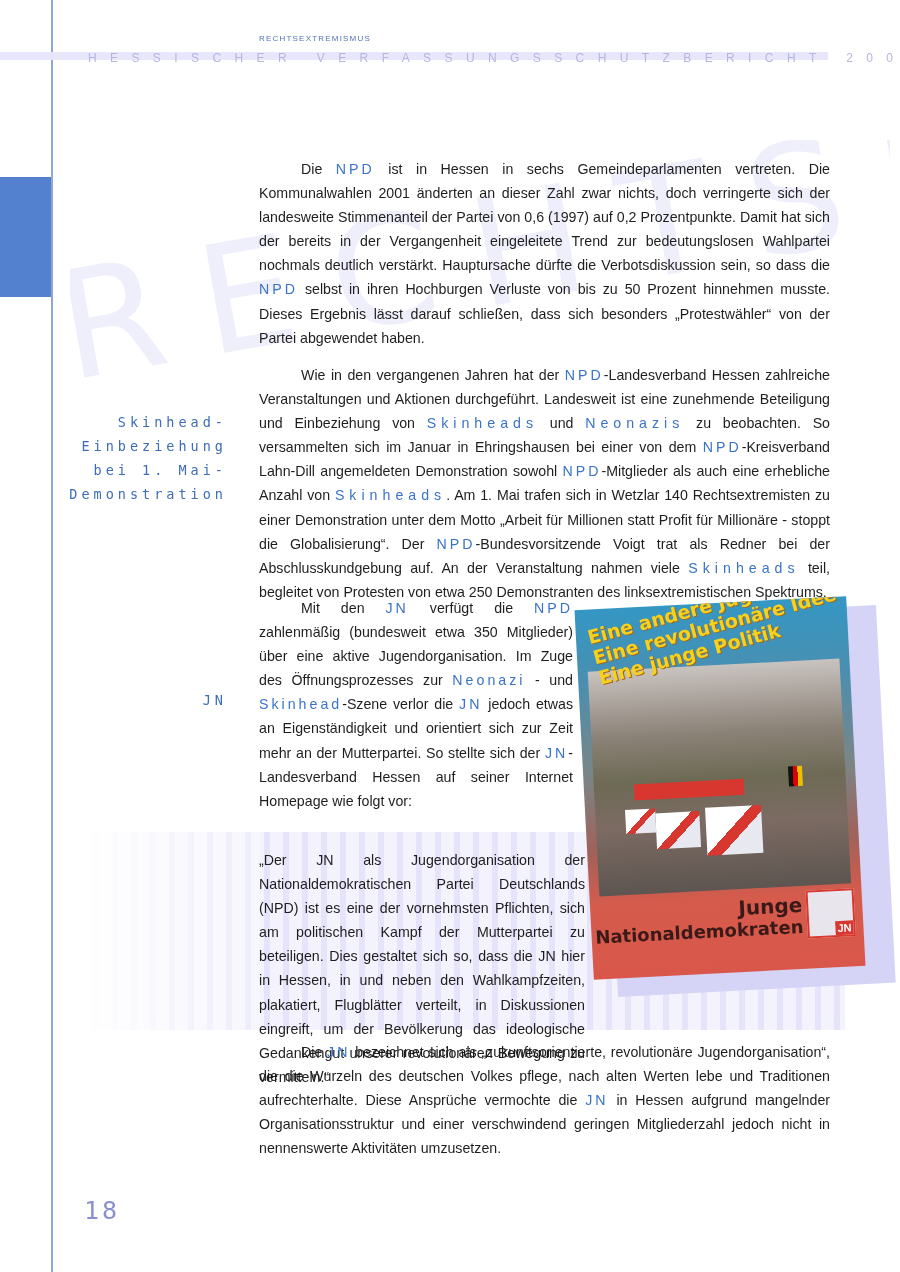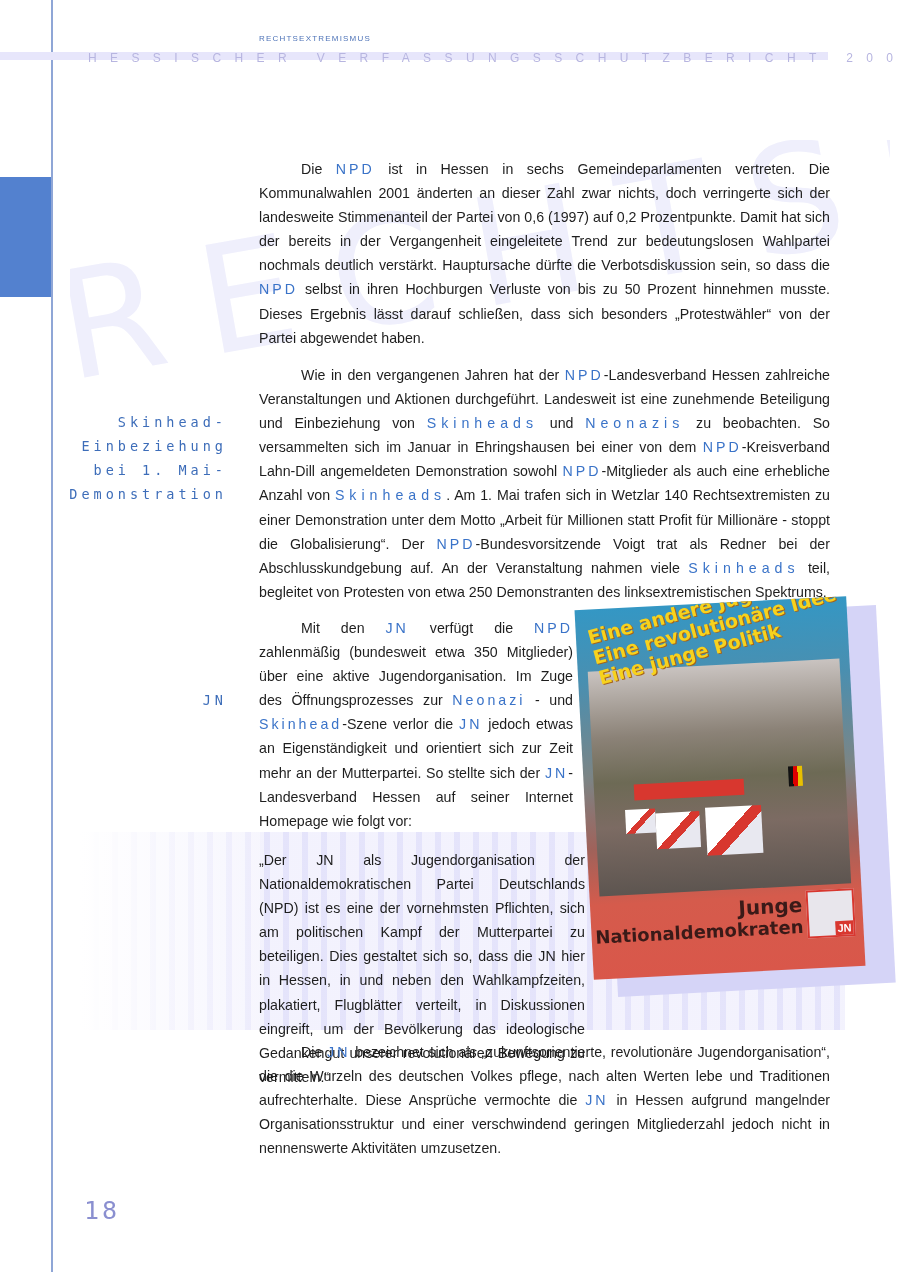--- a/index.html
+++ b/index.html
@@ -66,21 +66,21 @@
   <p><span>Die </span><span class="kw">NPD</span><span> ist in Hessen in sechs Gemeindeparlamenten vertreten. Die Kommunalwahlen 2001 änderten an dieser Zahl zwar nichts, doch verringerte sich der landesweite Stimmenanteil der Partei von 0,6 (1997) auf 0,2 Prozentpunkte. Damit hat sich der bereits in der Vergangenheit eingeleitete Trend zur bedeutungslosen Wahlpartei nochmals deutlich verstärkt. Hauptursache dürfte die Verbotsdiskussion sein, so dass die </span><span class="kw">NPD</span><span> selbst in ihren Hochburgen Verluste von bis zu 50 Prozent hinnehmen musste. Dieses Ergebnis lässt darauf schließen, dass sich besonders „Protestwähler“ von der Partei abgewendet haben.</span></p>
 </div>
 
 <div class="para" style="top:363px;">
   <p><span>Wie in den vergangenen Jahren hat der </span><span class="kw">NPD</span><span>-Landesverband Hessen zahlreiche Veranstaltungen und Aktionen durchgeführt. Landesweit ist eine zunehmende Beteiligung und Einbeziehung von </span><span class="kw-wide">Skinheads</span><span> und </span><span class="kw-wide">Neonazis</span><span> zu beobachten. So versammelten sich im Januar in Ehringshausen bei einer von dem </span><span class="kw">NPD</span><span>-Kreisverband Lahn-Dill angemeldeten Demonstration sowohl </span><span class="kw">NPD</span><span>-Mitglieder als auch eine erhebliche Anzahl von </span><span class="kw-wide">Skinheads</span><span>. Am 1. Mai trafen sich in Wetzlar 140 Rechtsextremisten zu einer Demonstration unter dem Motto „Arbeit für Millionen statt Profit für Millionäre - stoppt die Globalisierung“. Der </span><span class="kw">NPD</span><span>-Bundesvorsitzende Voigt trat als Redner bei der Abschlusskundgebung auf. An der Veranstaltung nahmen viele </span><span class="kw-wide">Skinheads</span><span> teil, begleitet von Protesten von etwa 250 Demonstranten des linksextremistischen Spektrums.</span></p>
 </div>
 
 <div class="stripes"></div>
 <div class="stripes-fade"></div>
 
-<div class="para" style="top:616px; width:314px;">
+<div class="para" style="top:596px; width:314px;">
   <p><span>Mit den </span><span class="kw">JN</span><span> verfügt die </span><span class="kw">NPD</span><span> zahlenmäßig (bundesweit etwa 350 Mitglieder) über eine aktive Jugendorganisation. Im Zuge des Öffnungsprozesses zur </span><span class="kw">Neonazi</span><span> - und </span><span class="kw">Skinhead</span><span>-Szene verlor die </span><span class="kw">JN</span><span> jedoch etwas an Eigenständigkeit und orientiert sich zur Zeit mehr an der Mutterpartei. So stellte sich der </span><span class="kw">JN</span><span>-Landesverband Hessen auf seiner Internet Homepage wie folgt vor:</span></p>
 </div>
 
 <div class="para" style="top:833px; width:326px;margin-top:15px;">
   <div style="width:326px; text-align:justify;">„Der JN als Jugendorganisation der Nationaldemokratischen Partei Deutschlands (NPD) ist es eine der vornehmsten Pflichten, sich am politischen Kampf der Mutterpartei zu beteiligen. Dies gestaltet sich so, dass die JN hier in Hessen, in und neben den Wahlkampfzeiten, plakatiert, Flugblätter verteilt, in Diskussionen eingreift, um der Bevölkerung das ideologische Gedankengut unserer revolutionären Bewegung zu vermitteln.“</div>
 </div>
 
 <div class="poster-shadow"></div>
 <div class="poster">
   <div class="poster-photo">

